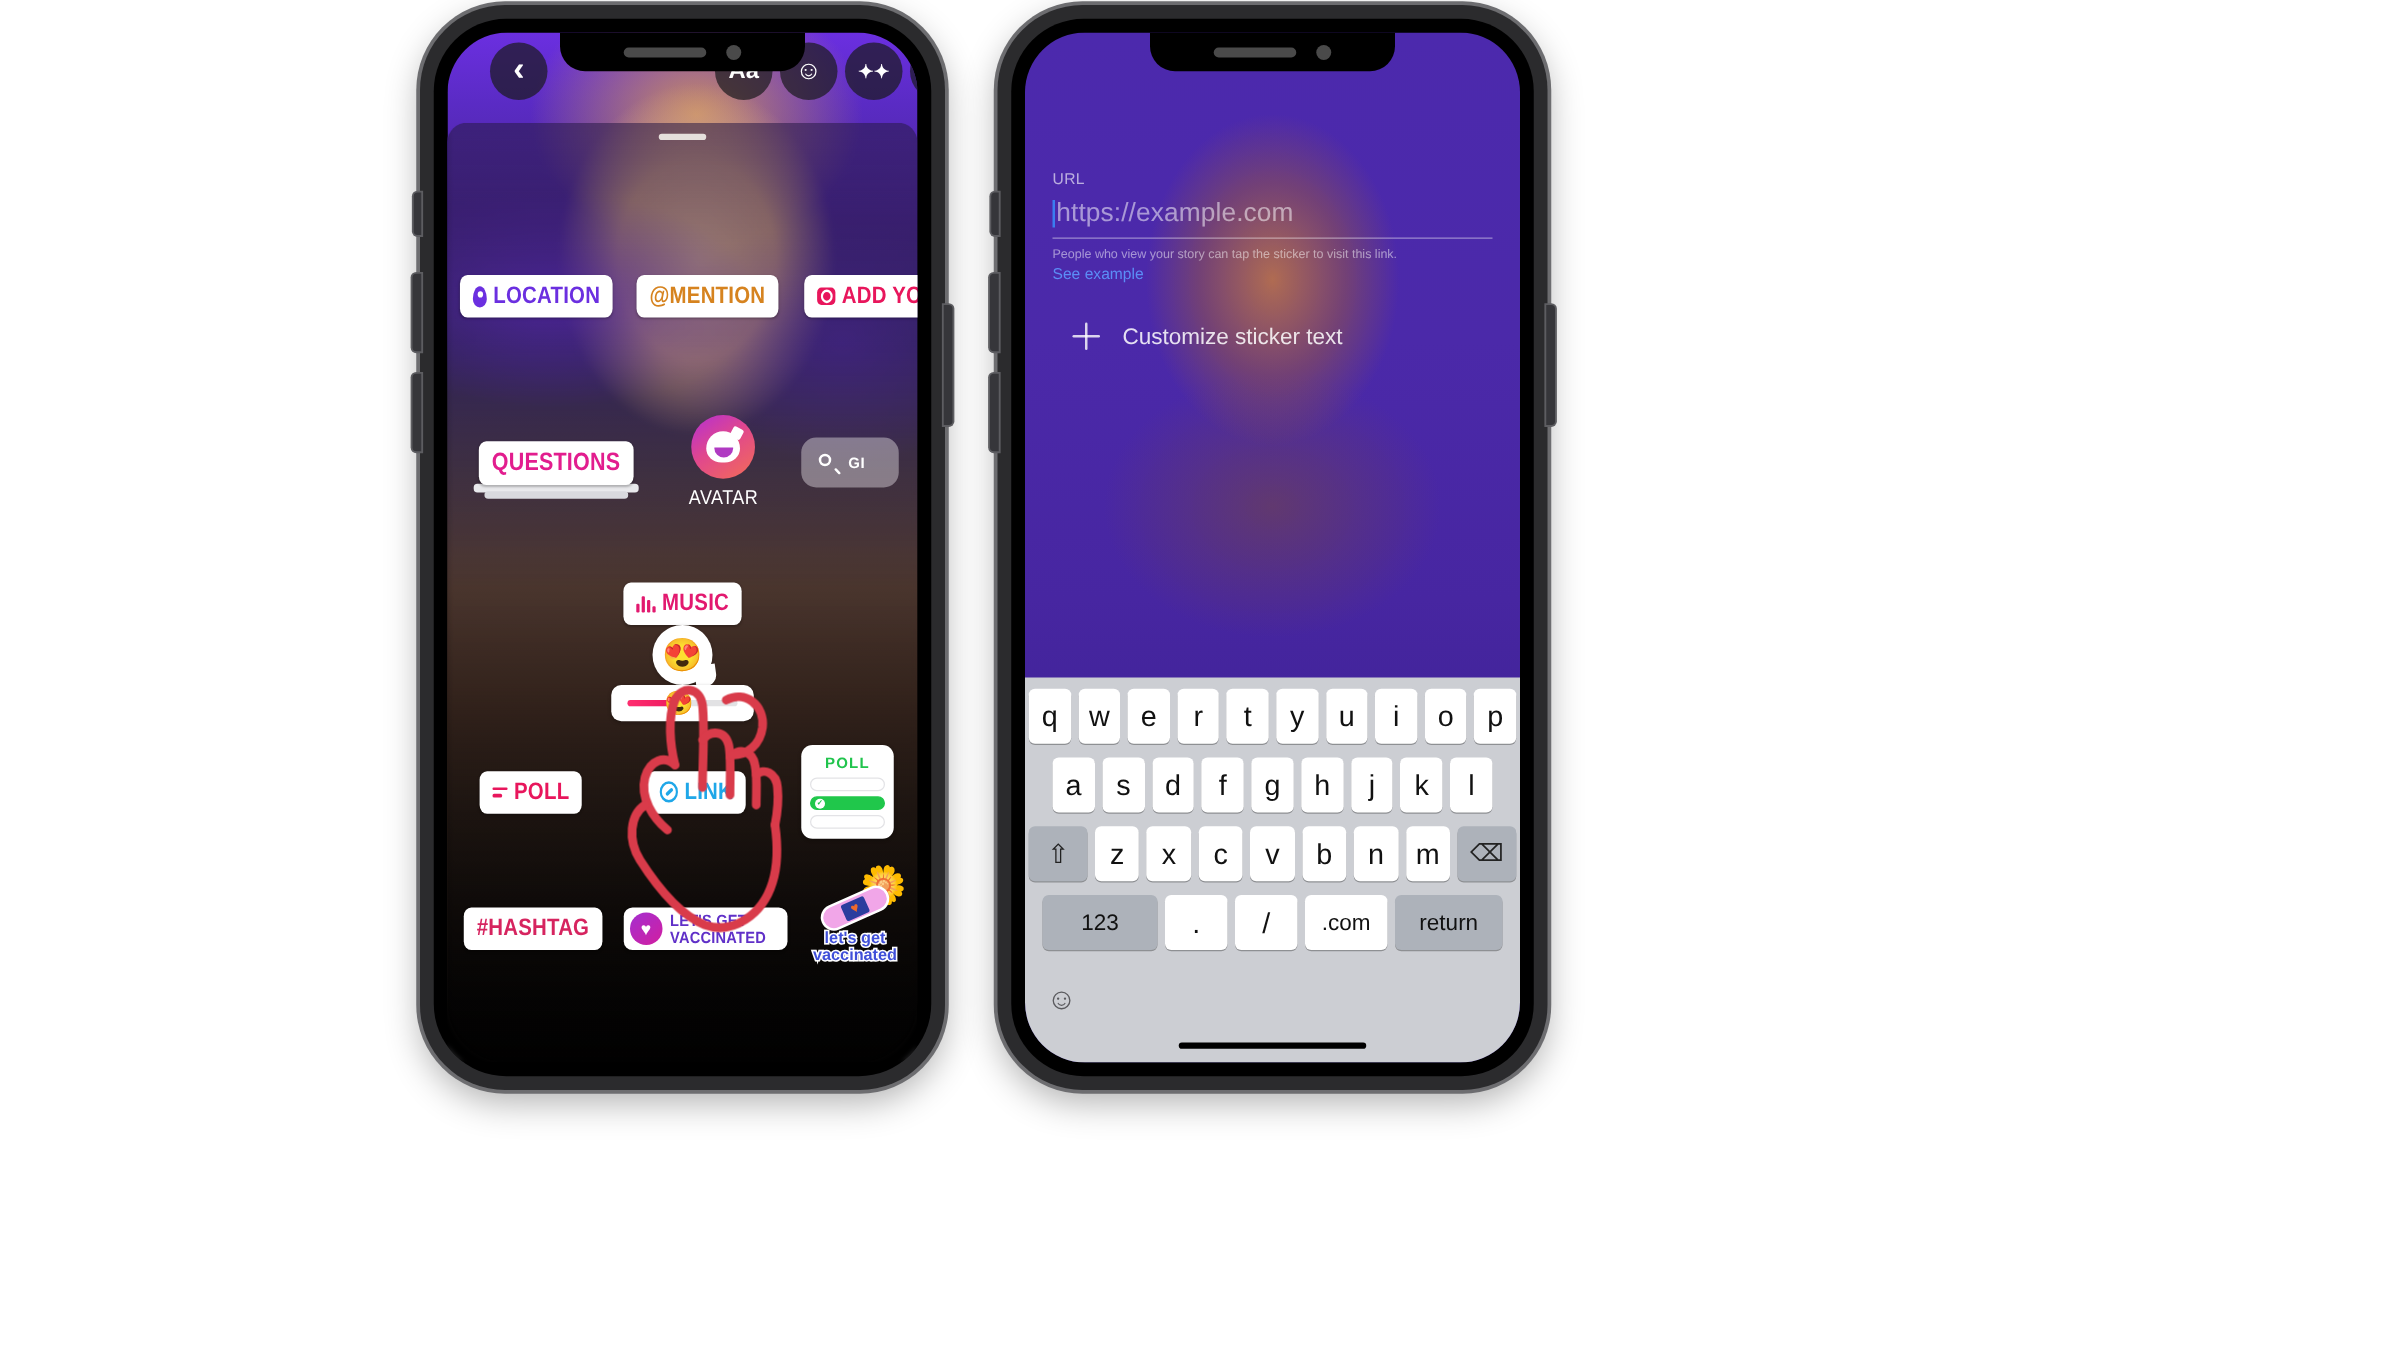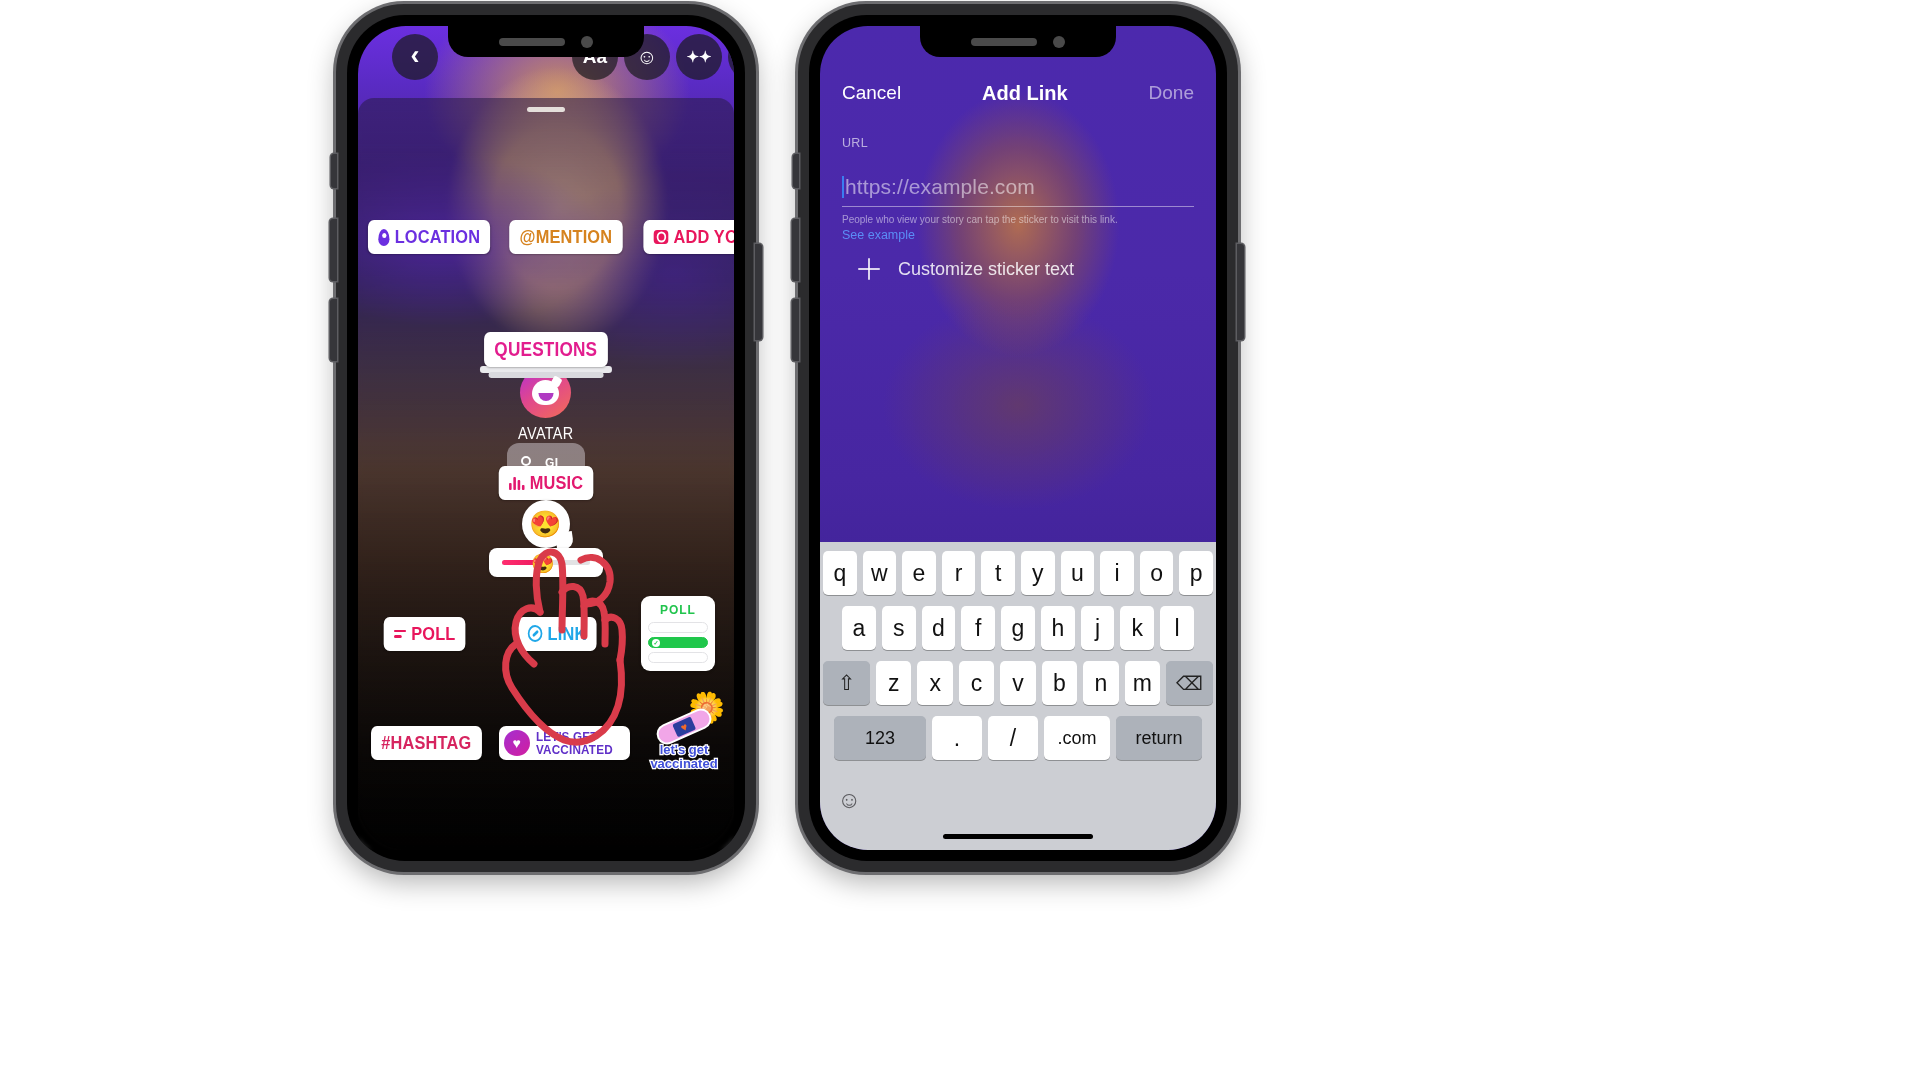--- a/index.html
+++ b/index.html
@@ -303,21 +303,21 @@
   .link-header {
     position:absolute; top:44px; left:0; right:0; height:46px; z-index:6;
     display:flex; align-items:center; padding:0 22px;
   }
   .hdr-cancel { color:#fff; font-size:19px; }
   .hdr-title  { flex:1; text-align:center; color:#fff; font-size:20px; font-weight:700; }
   .hdr-done   { color:rgba(255,255,255,.55); font-size:19px; }
 
   .url-block { position:absolute; top:110px; left:22px; right:22px; z-index:6; }
   .url-label { color:rgba(255,255,255,.62); font-size:12.5px; letter-spacing:.3px; }
-  .url-field { position:relative; margin-top:22px; height:30px; display:flex; align-items:center; }
+  .url-field { position:relative; margin-top:6px; height:30px; display:flex; align-items:center; }
   .caret { width:2px; height:22px; background:#3b7df0; margin-right:1px; }
   .url-ph { color:rgba(255,255,255,.52); font-size:21px; letter-spacing:.1px; }
   .url-rule { height:1px; background:rgba(255,255,255,.45); margin-top:4px; }
   .url-help { color:rgba(255,255,255,.50); font-size:10px; margin-top:7px; line-height:1.25; }
   .url-preview { color:#5b8df6; font-size:12.5px; margin-top:1px; }
 
   .customize-row {
     position:absolute; top:232px; left:38px; right:22px; z-index:6;
     display:flex; align-items:center; gap:18px;
   }
@@ -410,21 +410,21 @@
               </div>
               <div class="pill men">
                 <span>@MENTION</span>
               </div>
               <div class="pill add">
                 <span class="ico-cam"></span>
                 <span>ADD YOURS</span>
               </div>
             </div>
 
-            <div class="tray-row" style="top:116px;flex-direction:column;">
+            <div class="tray-row" style="top:116px;">
               <div class="questions-wrap">
                 <div class="pill questions">
                   <span>QUESTIONS</span>
                 </div>
                 <div class="shadow-a"></div>
                 <div class="shadow-b"></div>
               </div>
 
               <div class="avatar-item">
                 <div class="avatar-circle">
@@ -547,25 +547,20 @@
 
         <div class="link-bg"></div>
 
         <div class="notch">
           <div class="speaker"></div>
           <div class="camdot"></div>
         </div>
 
         <div class="sheet-grab"></div>
 
-        <div class="link-header">
-          <div class="hdr-cancel">Cancel</div>
-          <div class="hdr-title">Add Link</div>
-          <div class="hdr-done">Done</div>
-        </div>
 
         <div class="url-block">
           <div class="url-label">URL</div>
           <div class="url-field">
             <div class="caret"></div>
             <div class="url-ph">https://example.com</div>
           </div>
           <div class="url-rule"></div>
           <div class="url-help">People who view your story can tap the sticker to visit this link.</div>
           <div class="url-preview">See example</div>

